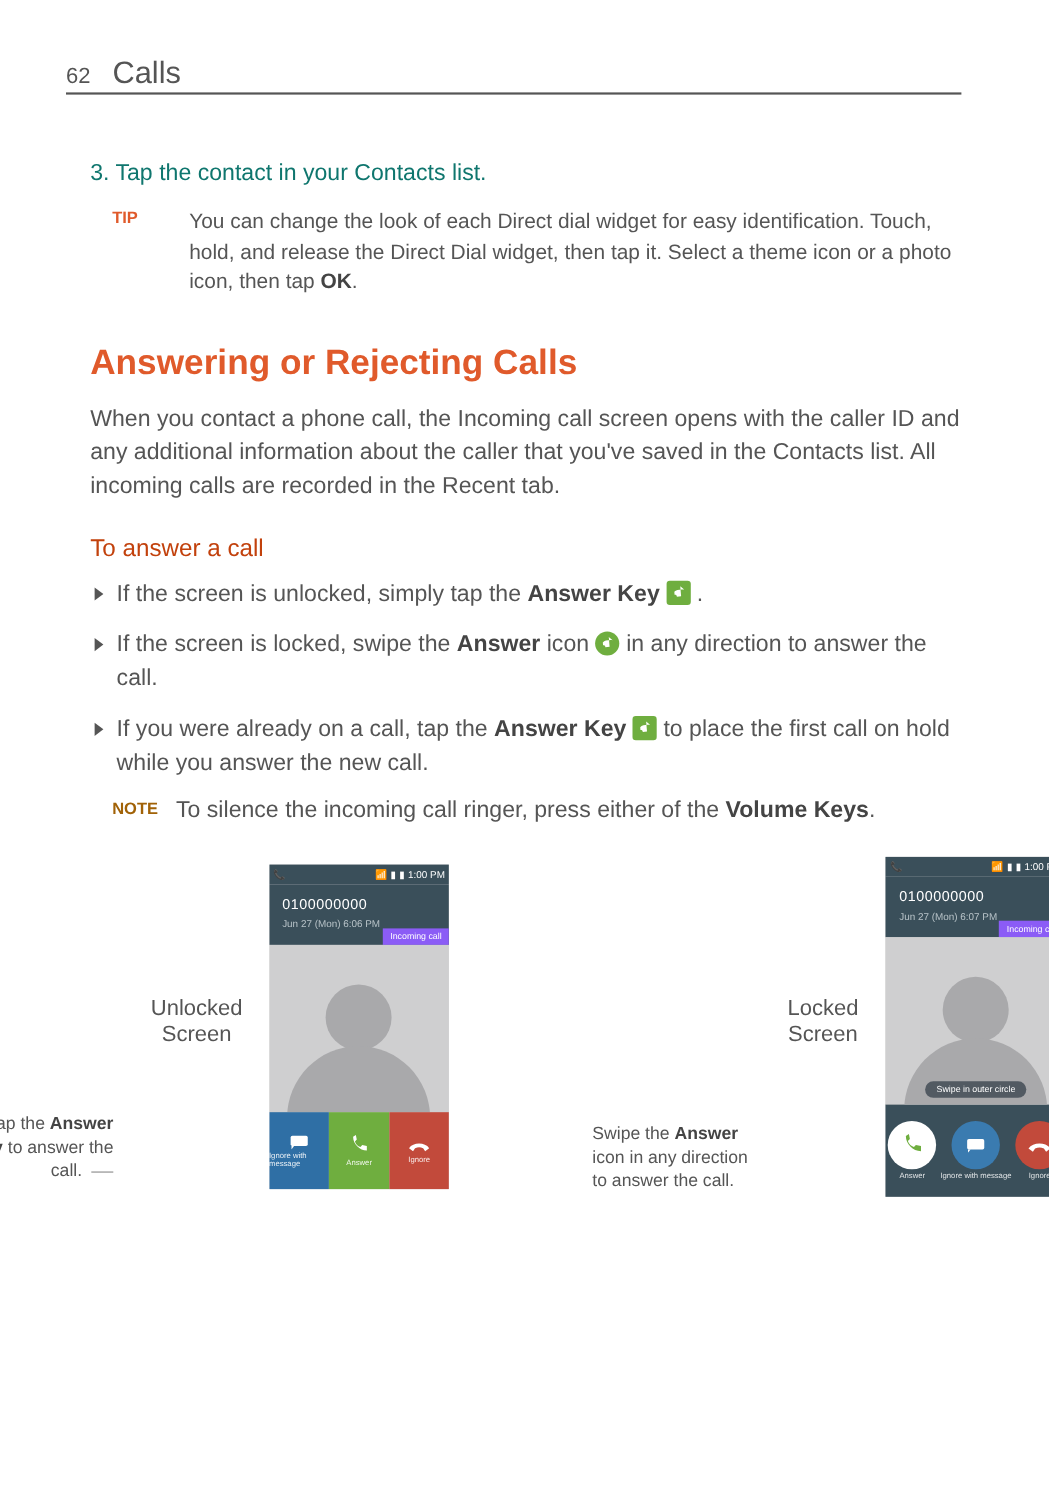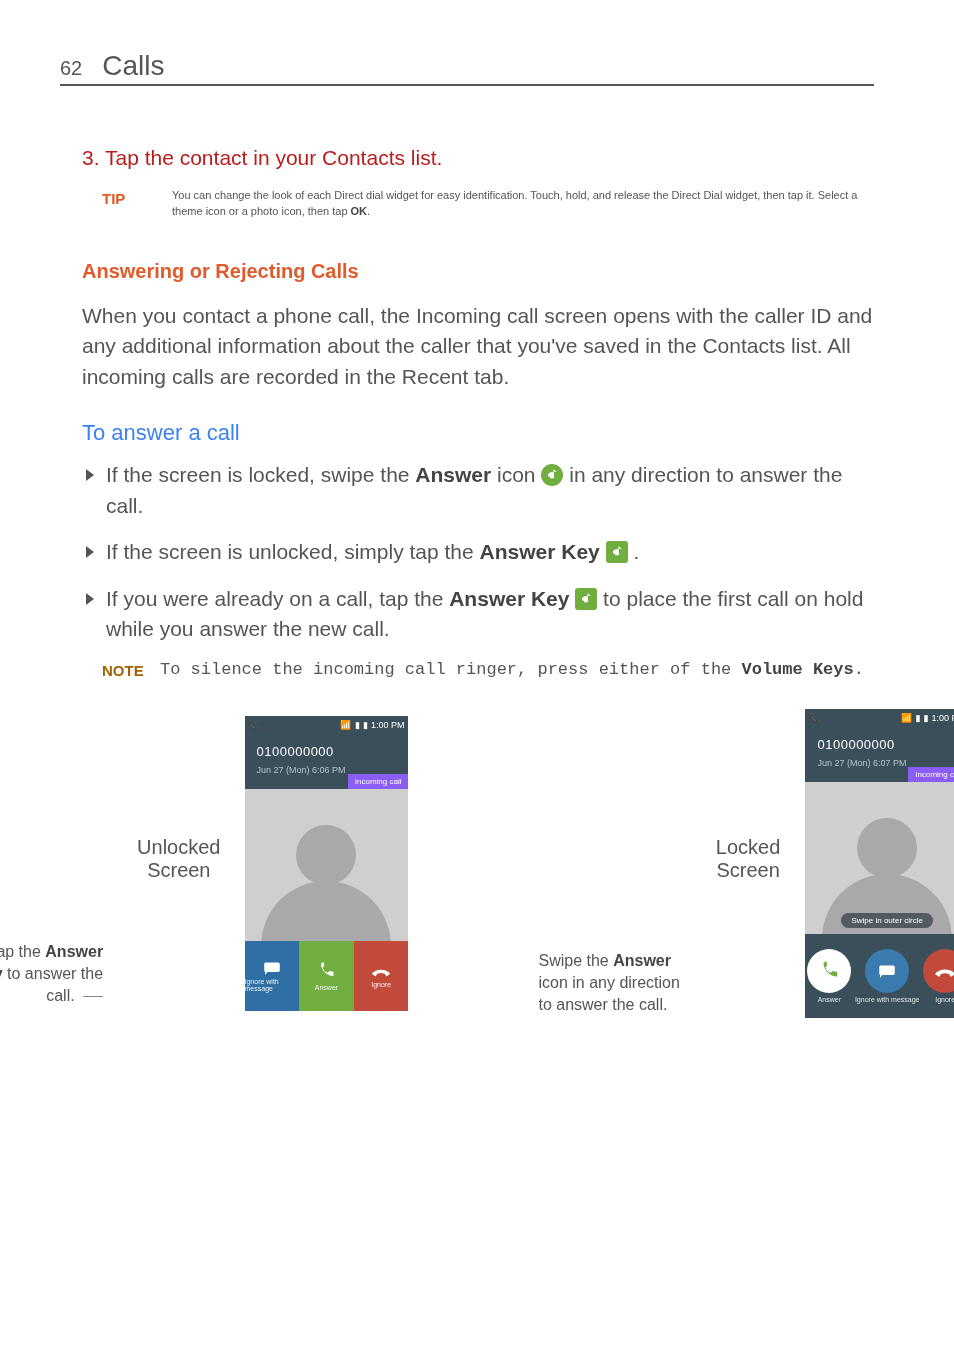--- a/index.html
+++ b/index.html
@@ -25,57 +25,57 @@
     color: #555;
     margin-right: 20px;
   }
   .page-title {
     font-size: 28px;
     color: #555;
     font-weight: 400;
   }
   .step-line {
     font-size: 21px;
-    color: #b91c1c;
+    color: #0f766e;
     margin-left: 22px;
     margin-bottom: 18px;
   }
   .tip-block {
     display: flex;
     margin-left: 42px;
     margin-bottom: 40px;
   }
   .tip-label {
     color: #e05a2b;
     font-weight: bold;
     font-size: 15px;
     width: 70px;
     flex-shrink: 0;
     padding-top: 2px;
   }
   .tip-text {
-    font-size: 11px;
+    font-size: 19px;
     color: #555;
     line-height: 1.45;
   }
   .bold { font-weight: 600; color: #444; }
   .h2 {
     color: #e05a2b;
-    font-size: 20px;
+    font-size: 32px;
     font-weight: 600;
     margin: 10px 0 18px 22px;
   }
   .body-text {
     font-size: 21px;
     color: #555;
     line-height: 1.45;
     margin: 0 0 28px 22px;
   }
   .h3 {
-    color: #3b82f6;
+    color: #c2410c;
     font-size: 22px;
     margin: 10px 0 14px 22px;
   }
   .bullet-item {
     display: flex;
     margin: 0 0 16px 26px;
     font-size: 21px;
     color: #555;
     line-height: 1.45;
   }
@@ -104,21 +104,21 @@
     margin: 6px 0 30px 42px;
   }
   .note-label {
     color: #a16207;
     font-weight: bold;
     font-size: 15px;
     width: 58px;
     flex-shrink: 0;
     padding-top: 2px;
   }
-  .note-text { font-size: 17px; color: #555; font-family: Liberation Mono, monospace; }
+  .note-text { font-size: 21px; color: #555; }
 
   .figures-row {
     display: flex;
     justify-content: center;
     gap: 130px;
     margin-top: 14px;
   }
   .figure-col {
     display: flex;
     align-items: center;
@@ -264,37 +264,37 @@
 
   <div class="h2">Answering or Rejecting Calls</div>
 
   <div class="body-text">When you contact a phone call, the Incoming call screen opens with the caller ID and any additional information about the caller that you've saved in the Contacts list. All incoming calls are recorded in the Recent tab.</div>
 
   <div class="h3">To answer a call</div>
 
   <div class="bullet-item">
     <div class="triangle"></div>
     <div>
-      <span>If the screen is locked, swipe the </span><span class="bold">Answer</span><span> icon </span><span class="inline-icon green-circ">
-        <svg viewBox="0 0 24 24">
-            <path d="M6 15c3-3 5-5 7-7l3 3c-1 1-1 2 0 3l-2 2c-3 0-6-3-8-6z" fill="#fff" transform="rotate(130 12 12)"></path>
-          </svg>
-      </span><span> in any direction to answer the call.</span>
-    </div>
-  </div>
-
-  <div class="bullet-item">
-    <div class="triangle"></div>
-    <div>
       <span>If the screen is unlocked, simply tap the </span><span class="bold">Answer Key</span>
       <span class="inline-icon green-btn">
         <svg viewBox="0 0 24 24">
             <path d="M6 15c3-3 5-5 7-7l3 3c-1 1-1 2 0 3l-2 2c-3 0-6-3-8-6z" fill="#fff" transform="rotate(130 12 12)"></path>
           </svg>
       </span><span> .</span>
+    </div>
+  </div>
+
+  <div class="bullet-item">
+    <div class="triangle"></div>
+    <div>
+      <span>If the screen is locked, swipe the </span><span class="bold">Answer</span><span> icon </span><span class="inline-icon green-circ">
+        <svg viewBox="0 0 24 24">
+            <path d="M6 15c3-3 5-5 7-7l3 3c-1 1-1 2 0 3l-2 2c-3 0-6-3-8-6z" fill="#fff" transform="rotate(130 12 12)"></path>
+          </svg>
+      </span><span> in any direction to answer the call.</span>
     </div>
   </div>
 
   <div class="bullet-item">
     <div class="triangle"></div>
     <div>
       <span>If you were already on a call, tap the </span><span class="bold">Answer Key</span>
       <span class="inline-icon green-btn">
         <svg viewBox="0 0 24 24">
             <path d="M6 15c3-3 5-5 7-7l3 3c-1 1-1 2 0 3l-2 2c-3 0-6-3-8-6z" fill="#fff" transform="rotate(130 12 12)"></path>

